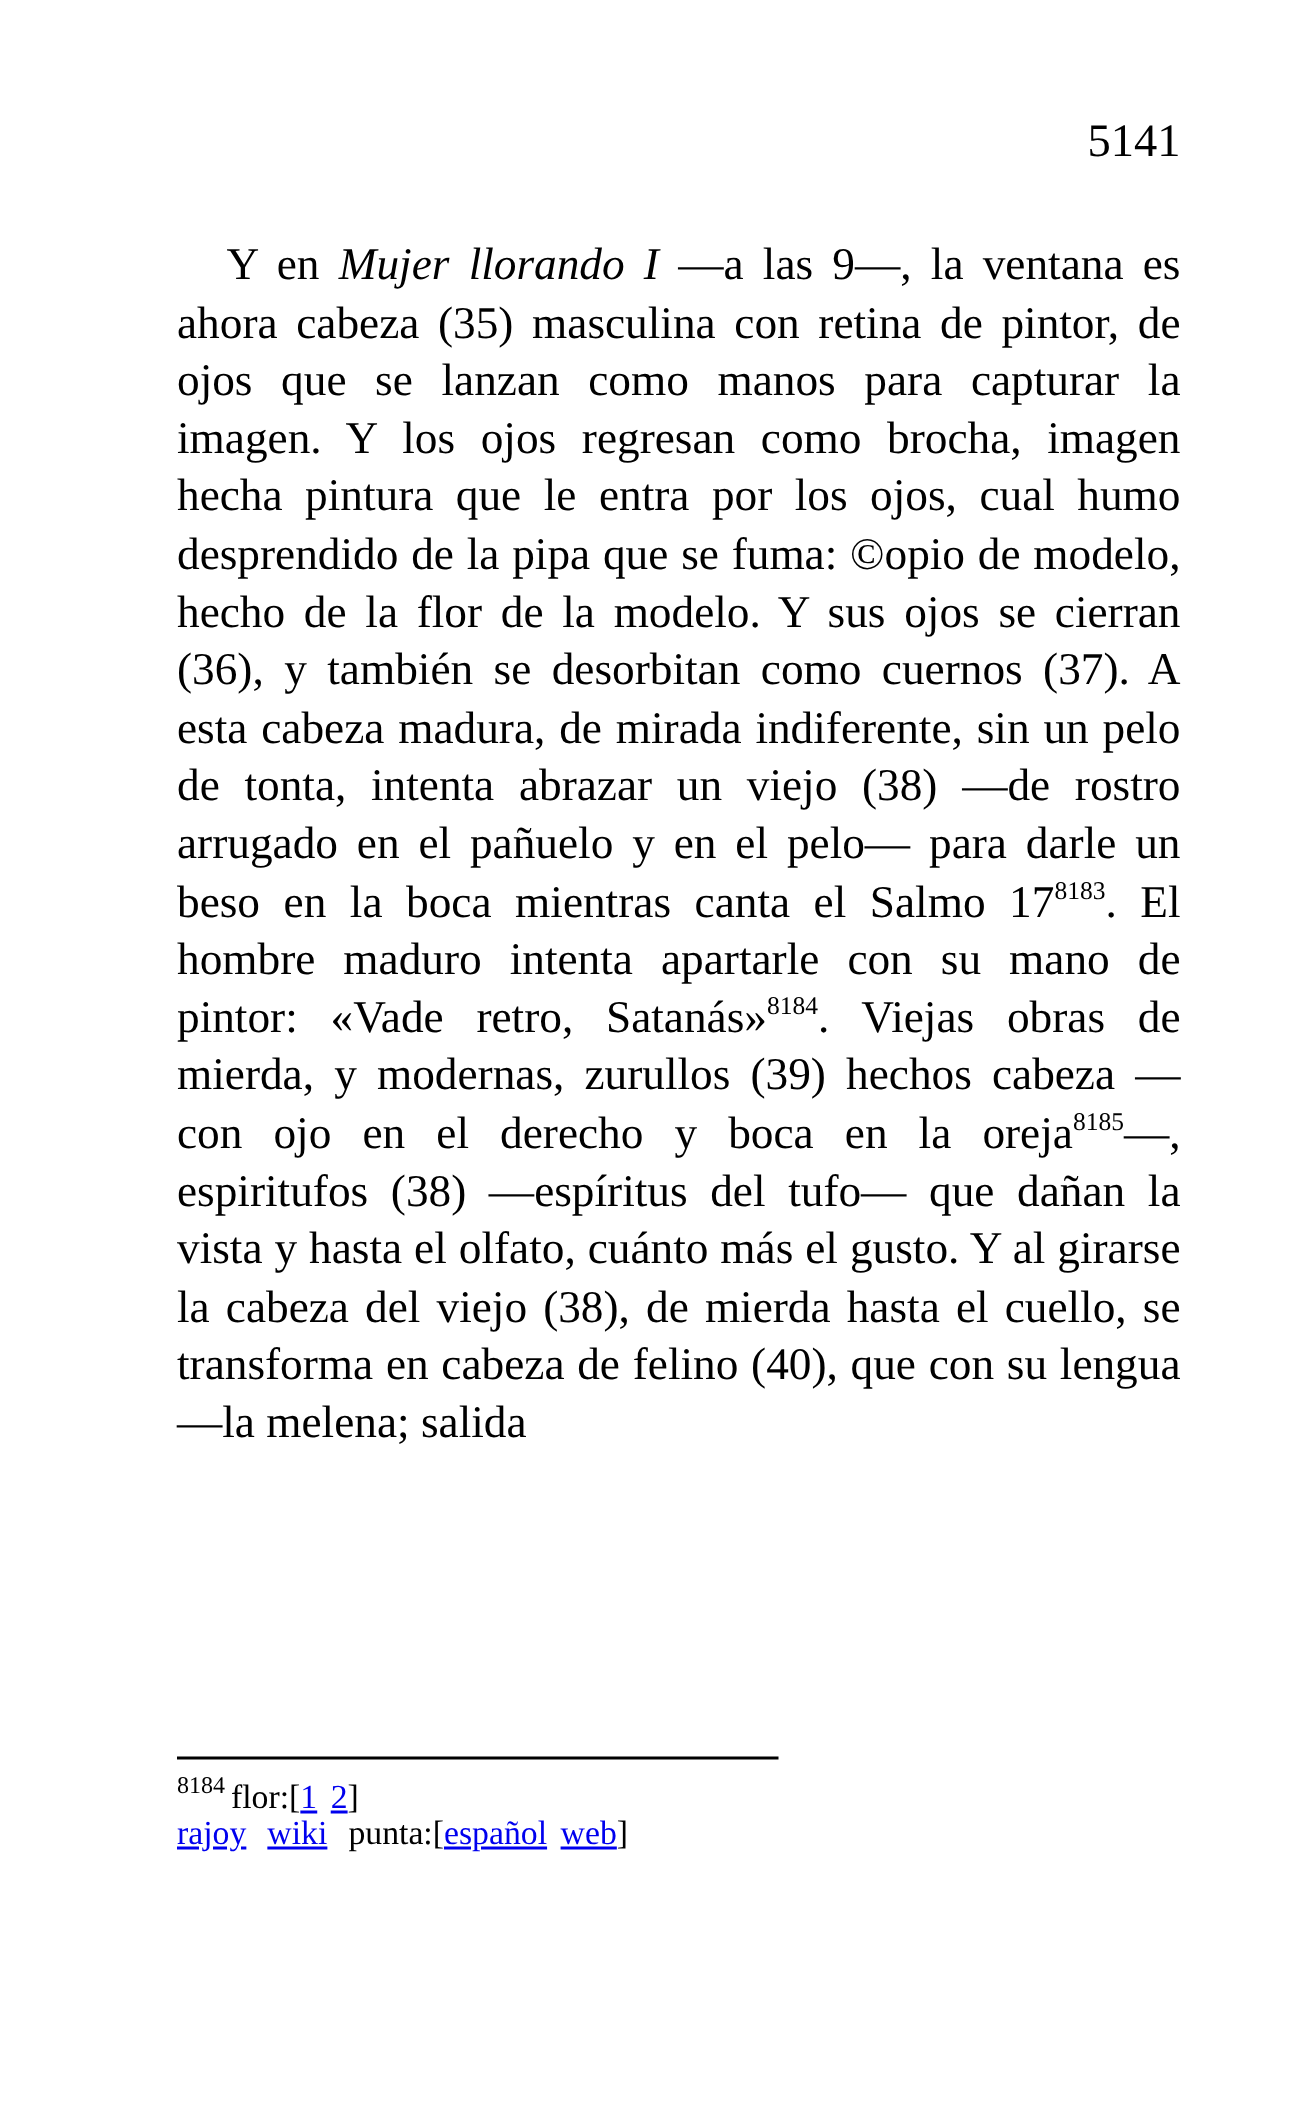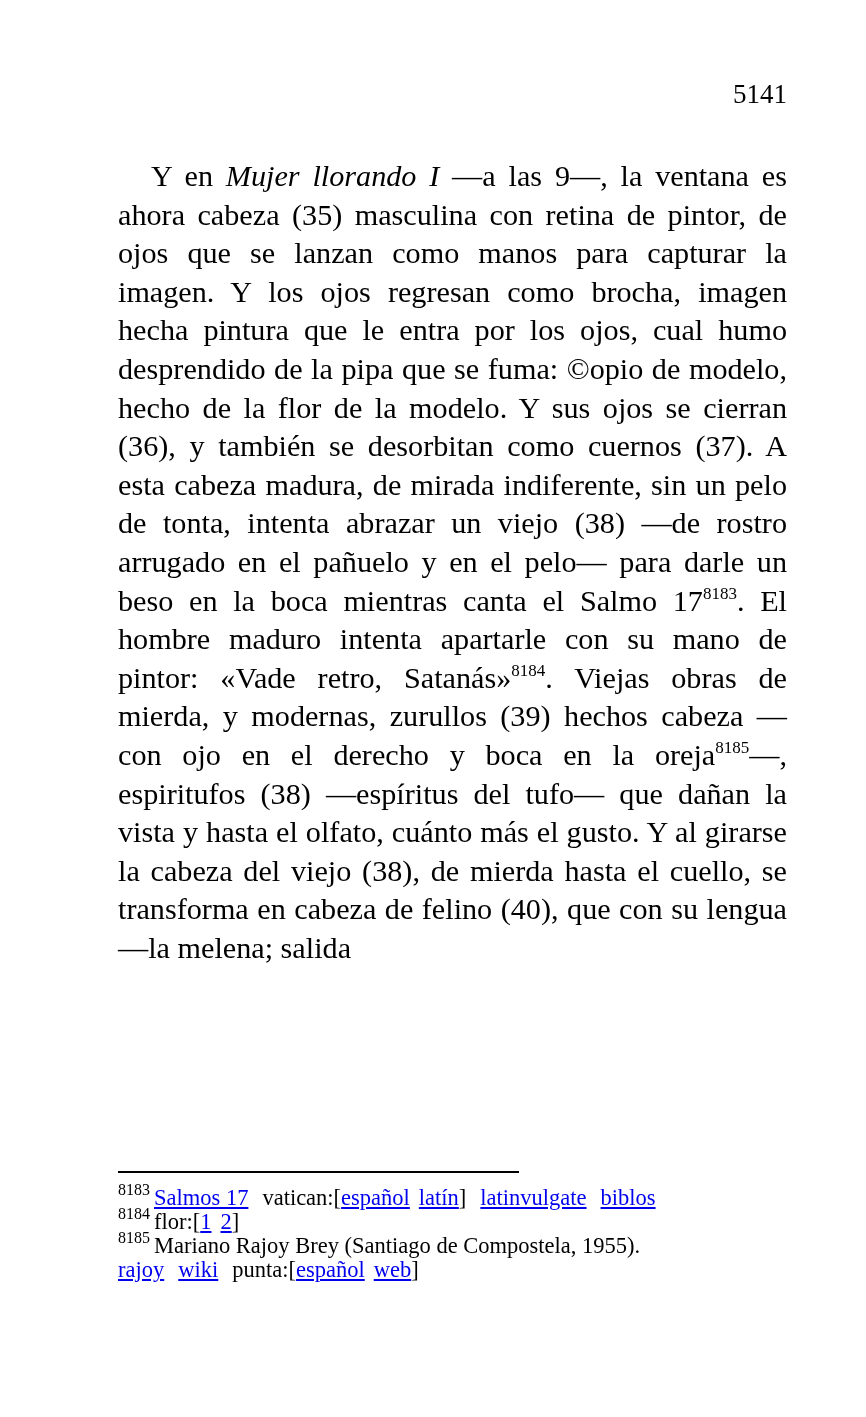--- a/index.html
+++ b/index.html
@@ -12,21 +12,21 @@
       height: 1417px;
       position: relative;
       overflow: hidden;
       font-family: "Liberation Serif", "DejaVu Serif", serif;
       color: #000000;
     }
     .page-number {
       position: absolute;
       top: 78px;
       right: 79px;
-      font-size: 27px;
+      font-size: 31px;
       line-height: 32px;
     }
     .body-text {
       position: absolute;
       top: 157px;
       left: 118px;
       width: 669px;
       font-size: 30.2px;
       line-height: 38.6px;
       text-align: justify;
@@ -85,24 +85,18 @@
 <div class="page-number">5141</div>
 
 <div class="body-text">
   <p class="indent"><span>Y en </span><em>Mujer llorando I</em><span> —a las 9—, la ventana es ahora cabeza (35) masculina con retina de pintor, de ojos que se lanzan como manos para capturar la imagen. Y los ojos regresan como brocha, imagen hecha pintura que le entra por los ojos, cual humo desprendido de la pipa que se fuma: ©opio de modelo, hecho de la flor de la modelo. Y sus ojos se cierran (36), y también se desorbitan como cuernos (37). A esta cabeza madura, de mirada indiferente, sin un pelo de tonta, intenta abrazar un viejo (38) —de rostro arrugado en el pañuelo y en el pelo— para darle un beso en la boca mientras canta el Salmo 17</span><sup>8183</sup><span>. El hombre maduro intenta apartarle con su mano de pintor: «Vade retro, Satanás»</span><sup>8184</sup><span>. Viejas obras de mierda, y modernas, zurullos (39) hechos cabeza —con ojo en el derecho y boca en la oreja</span><sup>8185</sup><span>—, espiritufos (38) —espíritus del tufo— que dañan la vista y hasta el olfato, cuánto más el gusto. Y al girarse la cabeza del viejo (38), de mierda hasta el cuello, se transforma en cabeza de felino (40), que con su lengua —la melena; salida</span></p>
 </div>
 
 <div class="fn-rule"></div>
 
 <div class="footnotes">
   <div class="fn">
-    <sup>8183</sup><a>Salmos 17</a><span class="gap"></span><span>vatican:[</span><a>español</a><span class="gap-s"></span><a>latín</a><span>]</span><span class="gap"></span><a>latinvulgate</a><span class="gap"></span><a>biblos</a>
-  </div>
-  <div class="fn">
     <sup>8184</sup><span>flor:[</span><a>1</a><span class="gap-s"></span><a>2</a><span>]</span>
-  </div>
-  <div class="fn">
-    <sup>8185</sup><span>Mariano Rajoy Brey (Santiago de Compostela, 1955).</span>
   </div>
   <div class="fn">
     <a>rajoy</a><span class="gap"></span><a>wiki</a><span class="gap"></span><span>punta:[</span><a>español</a><span class="gap-s"></span><a>web</a><span>]</span>
   </div>
 </div>
 
 </body></html>

